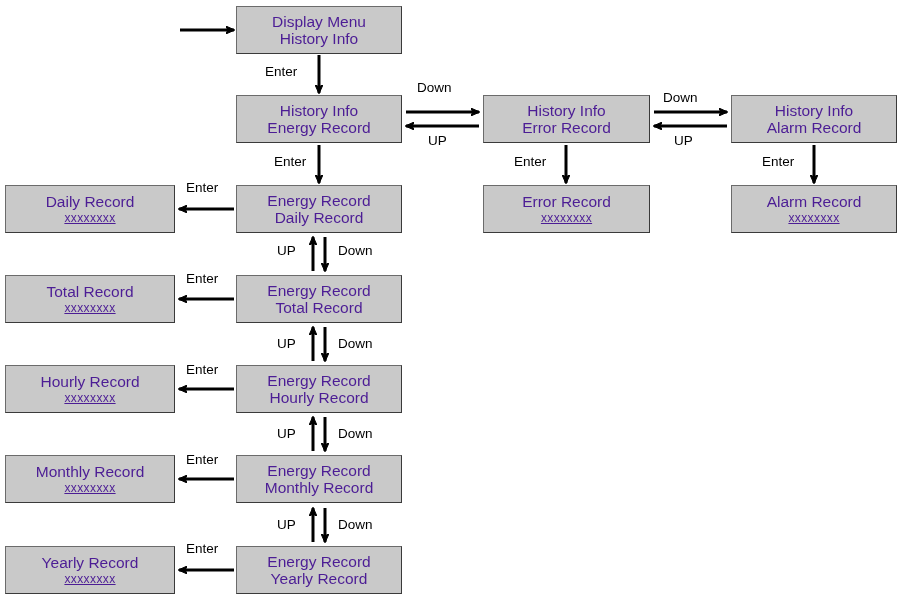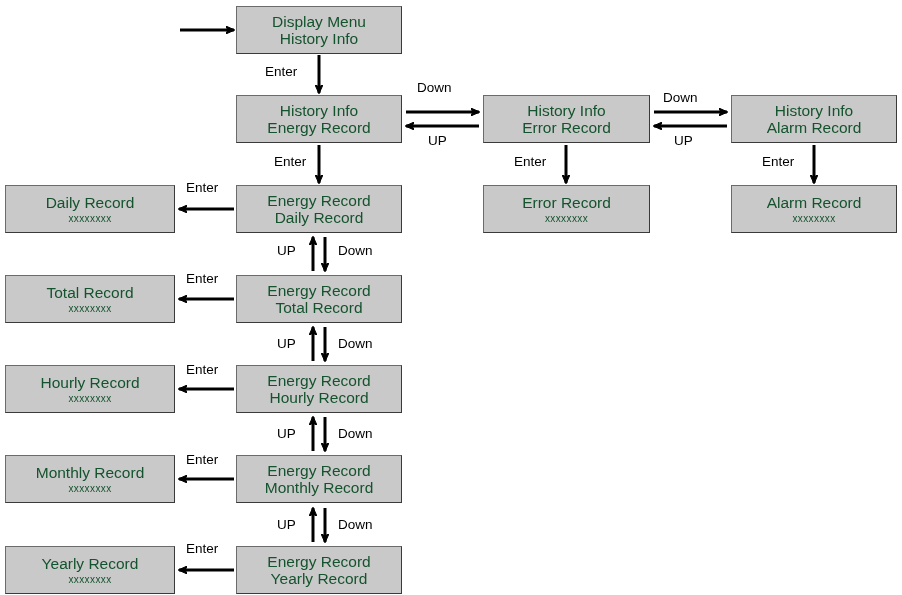--- a/index.html
+++ b/index.html
@@ -23,37 +23,38 @@
     box-sizing: border-box;
     background: #c9c9c9;
     border: 1.5px solid #3a3a3a;
     border-top-color: #6b6b6b;
     border-left-color: #6b6b6b;
     display: flex;
     flex-direction: column;
     align-items: center;
     justify-content: center;
     line-height: 1.12;
-    color: #14532d;
+    color: #4c1d95;
   }
   .node .l1 {
     font-size: 15.5px;
     white-space: nowrap;
   }
   .node .l2 {
     font-size: 15.5px;
     white-space: nowrap;
   }
   .node.value .l1 {
     font-size: 15.5px;
     margin-bottom: 2px;
   }
   .node.value .l2 {
-    font-size: 10px;
+    font-size: 12px;
     letter-spacing: 0.4px;
+    text-decoration: underline;
   }
   .edge-label {
     position: absolute;
     font-size: 13.5px;
     color: #000000;
     white-space: nowrap;
   }
   svg.overlay {
     position: absolute;
     left: 0;

